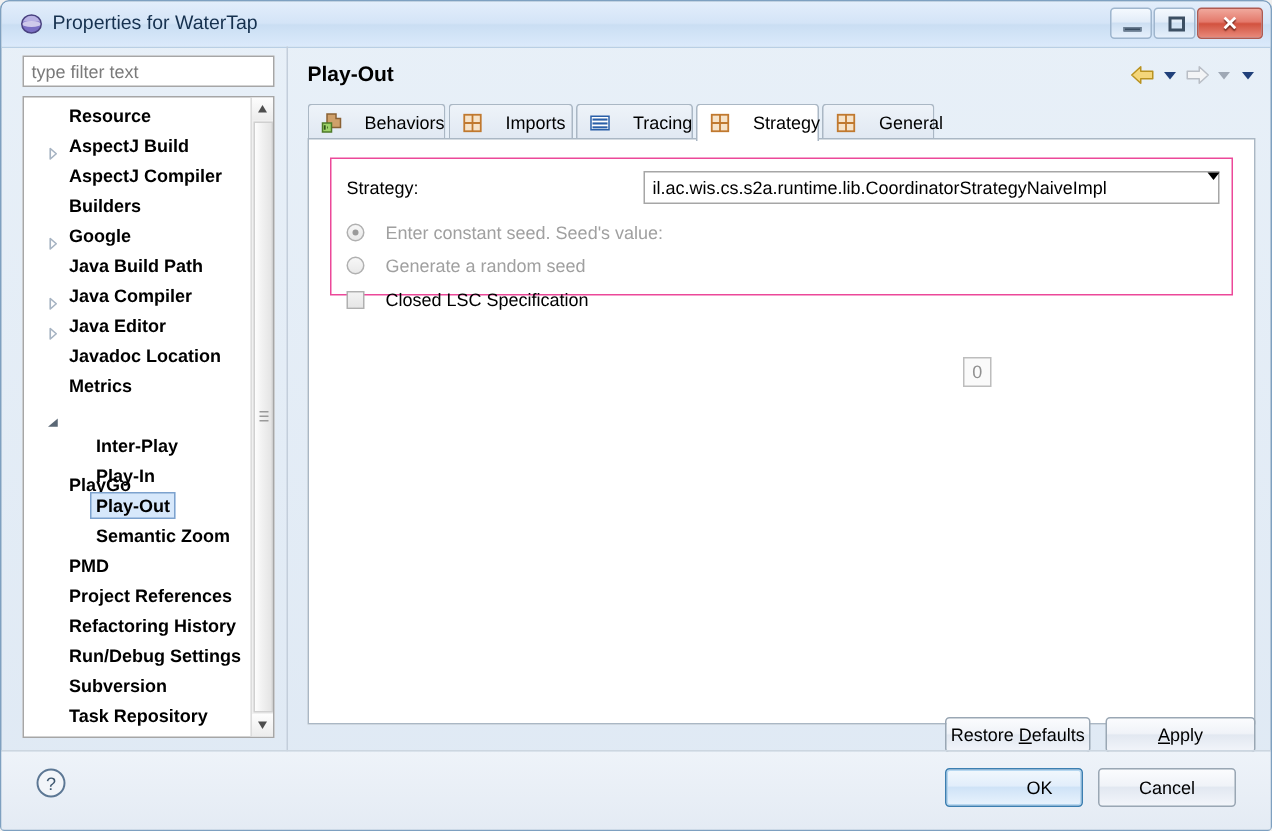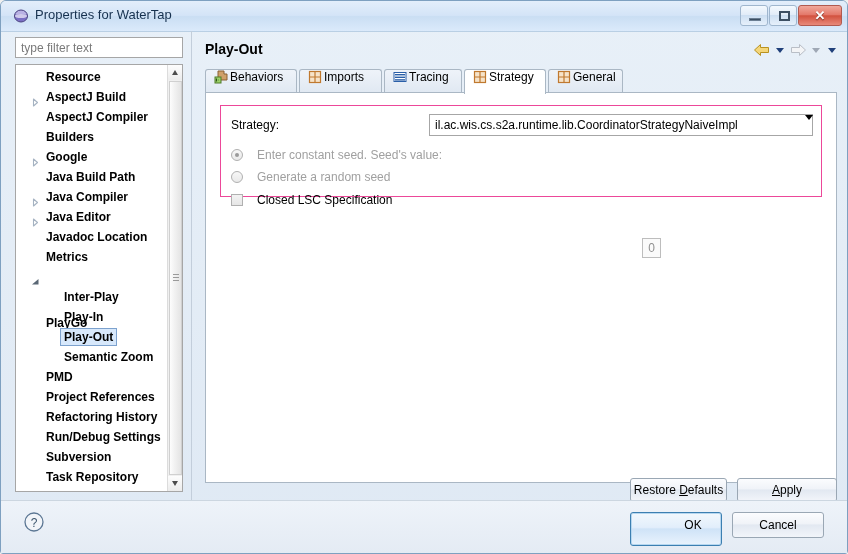--- a/index.html
+++ b/index.html
@@ -136,21 +136,21 @@
   }
   
   .tabbar{
     position:absolute;left:8px;top:38px;right:10px;height:24px;
   }
   .tab{
     position:absolute;top:0;height:24px;
     border:1px solid #aab7c4;border-bottom:none;
     border-radius:3px 3px 0 0;box-sizing:border-box;
     background:linear-gradient(to bottom,#eef3f9 0%,#e0e8f2 100%);
-    display:flex;gap:2px;padding:0 8px;
+    display:flex;align-items:center;gap:15px;padding:8px 8px;
     font-size:12px;color:#000;white-space:nowrap;
   }
   .tab.active{
     background:#fff;border-color:#aab7c4;z-index:3;height:25px;
   }
   .tabs-content{
     position:absolute;left:8px;top:61px;right:10px;height:391px;
     background:#fff;border:1px solid #aab7c4;box-sizing:border-box;
   }
   .group{
@@ -206,21 +206,21 @@
     background:linear-gradient(to bottom,#f2f8fd 0%,#e2eefb 45%,#cfe3f7 50%,#e9f3fd 100%);
   }
   .btn-restore{position:absolute;right:120px;bottom:-1px;width:97px;height:24px;line-height:22px;}
   .btn-apply{position:absolute;right:10px;bottom:-1px;width:100px;height:24px;line-height:22px;}
   .footer{
     position:absolute;left:0;right:0;bottom:0;height:52px;
     border-top:1px solid #ccd6e0;
     background:linear-gradient(to bottom,#eef3f9,#e4ebf4);
   }
   .help-icon{position:absolute;left:22px;top:10px;width:22px;height:22px;}
-  .btn-ok{position:absolute;right:125px;top:11px;width:92px;height:34px;line-height:24px;padding-left:34px;}
+  .btn-ok{position:absolute;right:125px;top:11px;width:92px;height:26px;line-height:24px;padding-left:34px;}
   .btn-cancel{position:absolute;right:23px;top:11px;width:92px;height:26px;line-height:24px;}
   u{text-decoration:underline;}
   .icon-sq{display:inline-block;width:14px;height:14px;flex:0 0 auto;}
 </style>
 </head>
 <body>
 
 <div class="window">
 
   <div class="titlebar">

